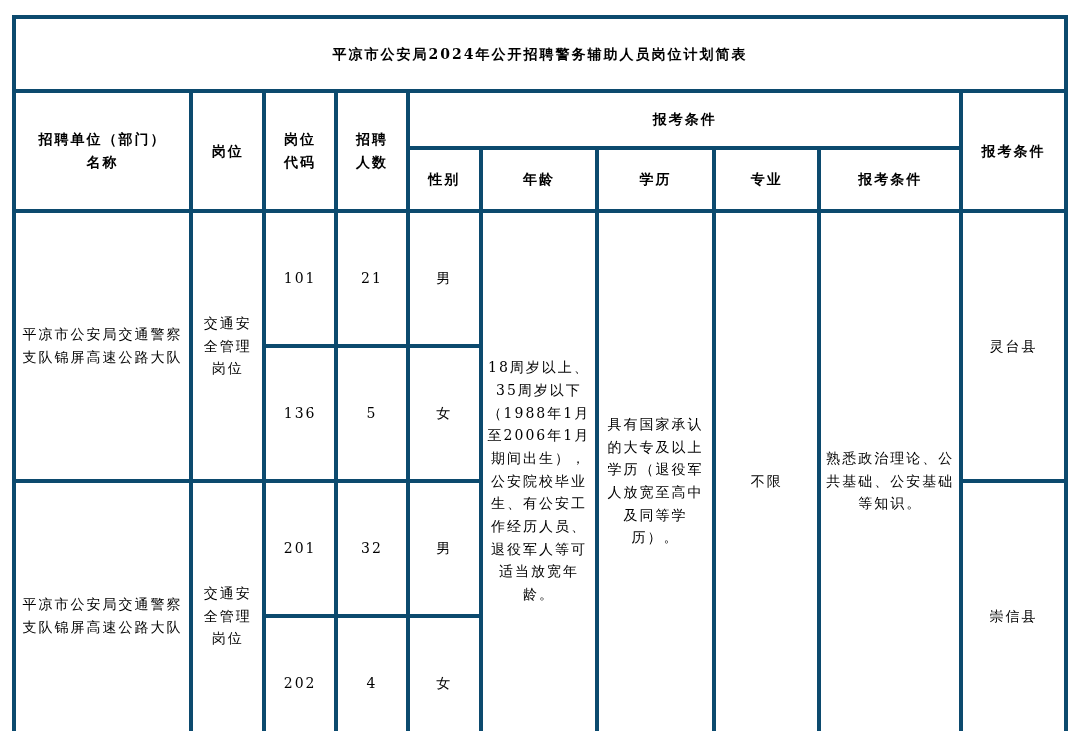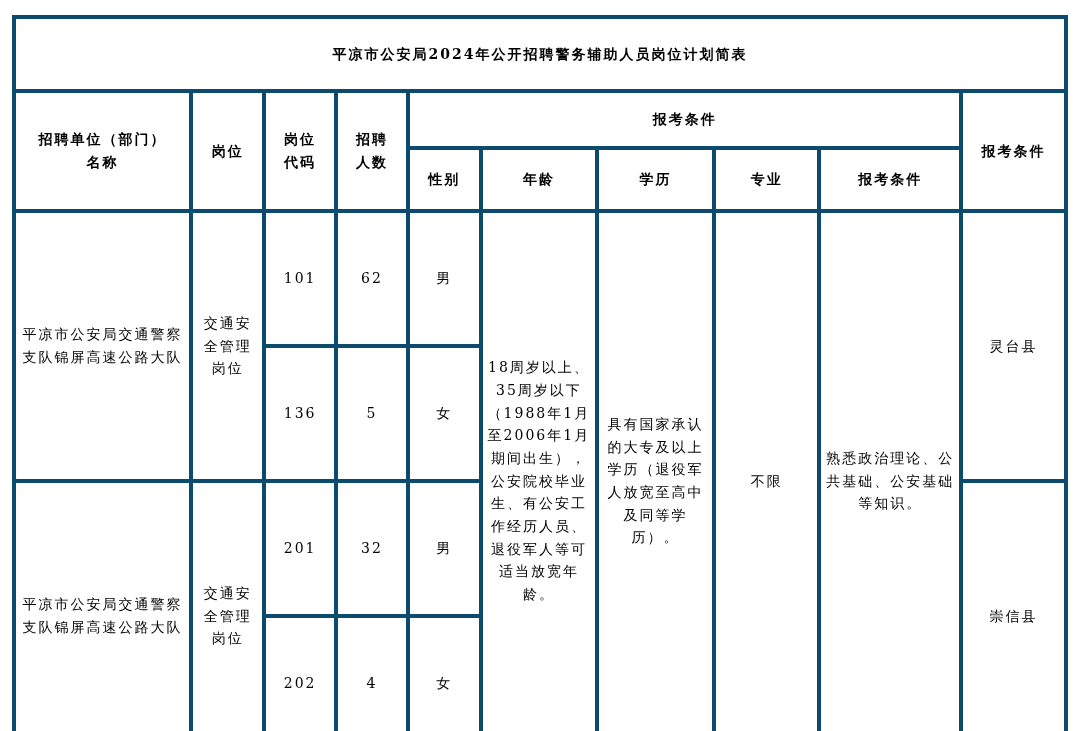--- a/index.html
+++ b/index.html
@@ -93,21 +93,21 @@
       <td class="hdr">年龄</td>
       <td class="hdr">学历</td>
       <td class="hdr">专业</td>
       <td class="hdr">报考条件</td>
     </tr>
 
     <tr class="data-row">
       <td rowspan="2" class="long-text">平凉市公安局交通警察支队锦屏高速公路大队</td>
       <td rowspan="2">交通安全管理岗位</td>
       <td class="num-cell">101</td>
-      <td class="num-cell">62</td>
+      <td class="num-cell">21</td>
       <td>男</td>
       <td rowspan="4" class="long-text">18周岁以上、35周岁以下（1988年1月至2006年1月期间出生），公安院校毕业生、有公安工作经历人员、退役军人等可适当放宽年龄。</td>
       <td rowspan="4" class="long-text">具有国家承认的大专及以上学历（退役军人放宽至高中及同等学历）。</td>
       <td rowspan="4">不限</td>
       <td rowspan="4" class="long-text">熟悉政治理论、公共基础、公安基础等知识。</td>
       <td rowspan="2">灵台县</td>
     </tr>
 
     <tr class="data-row">
       <td class="num-cell">136</td>

